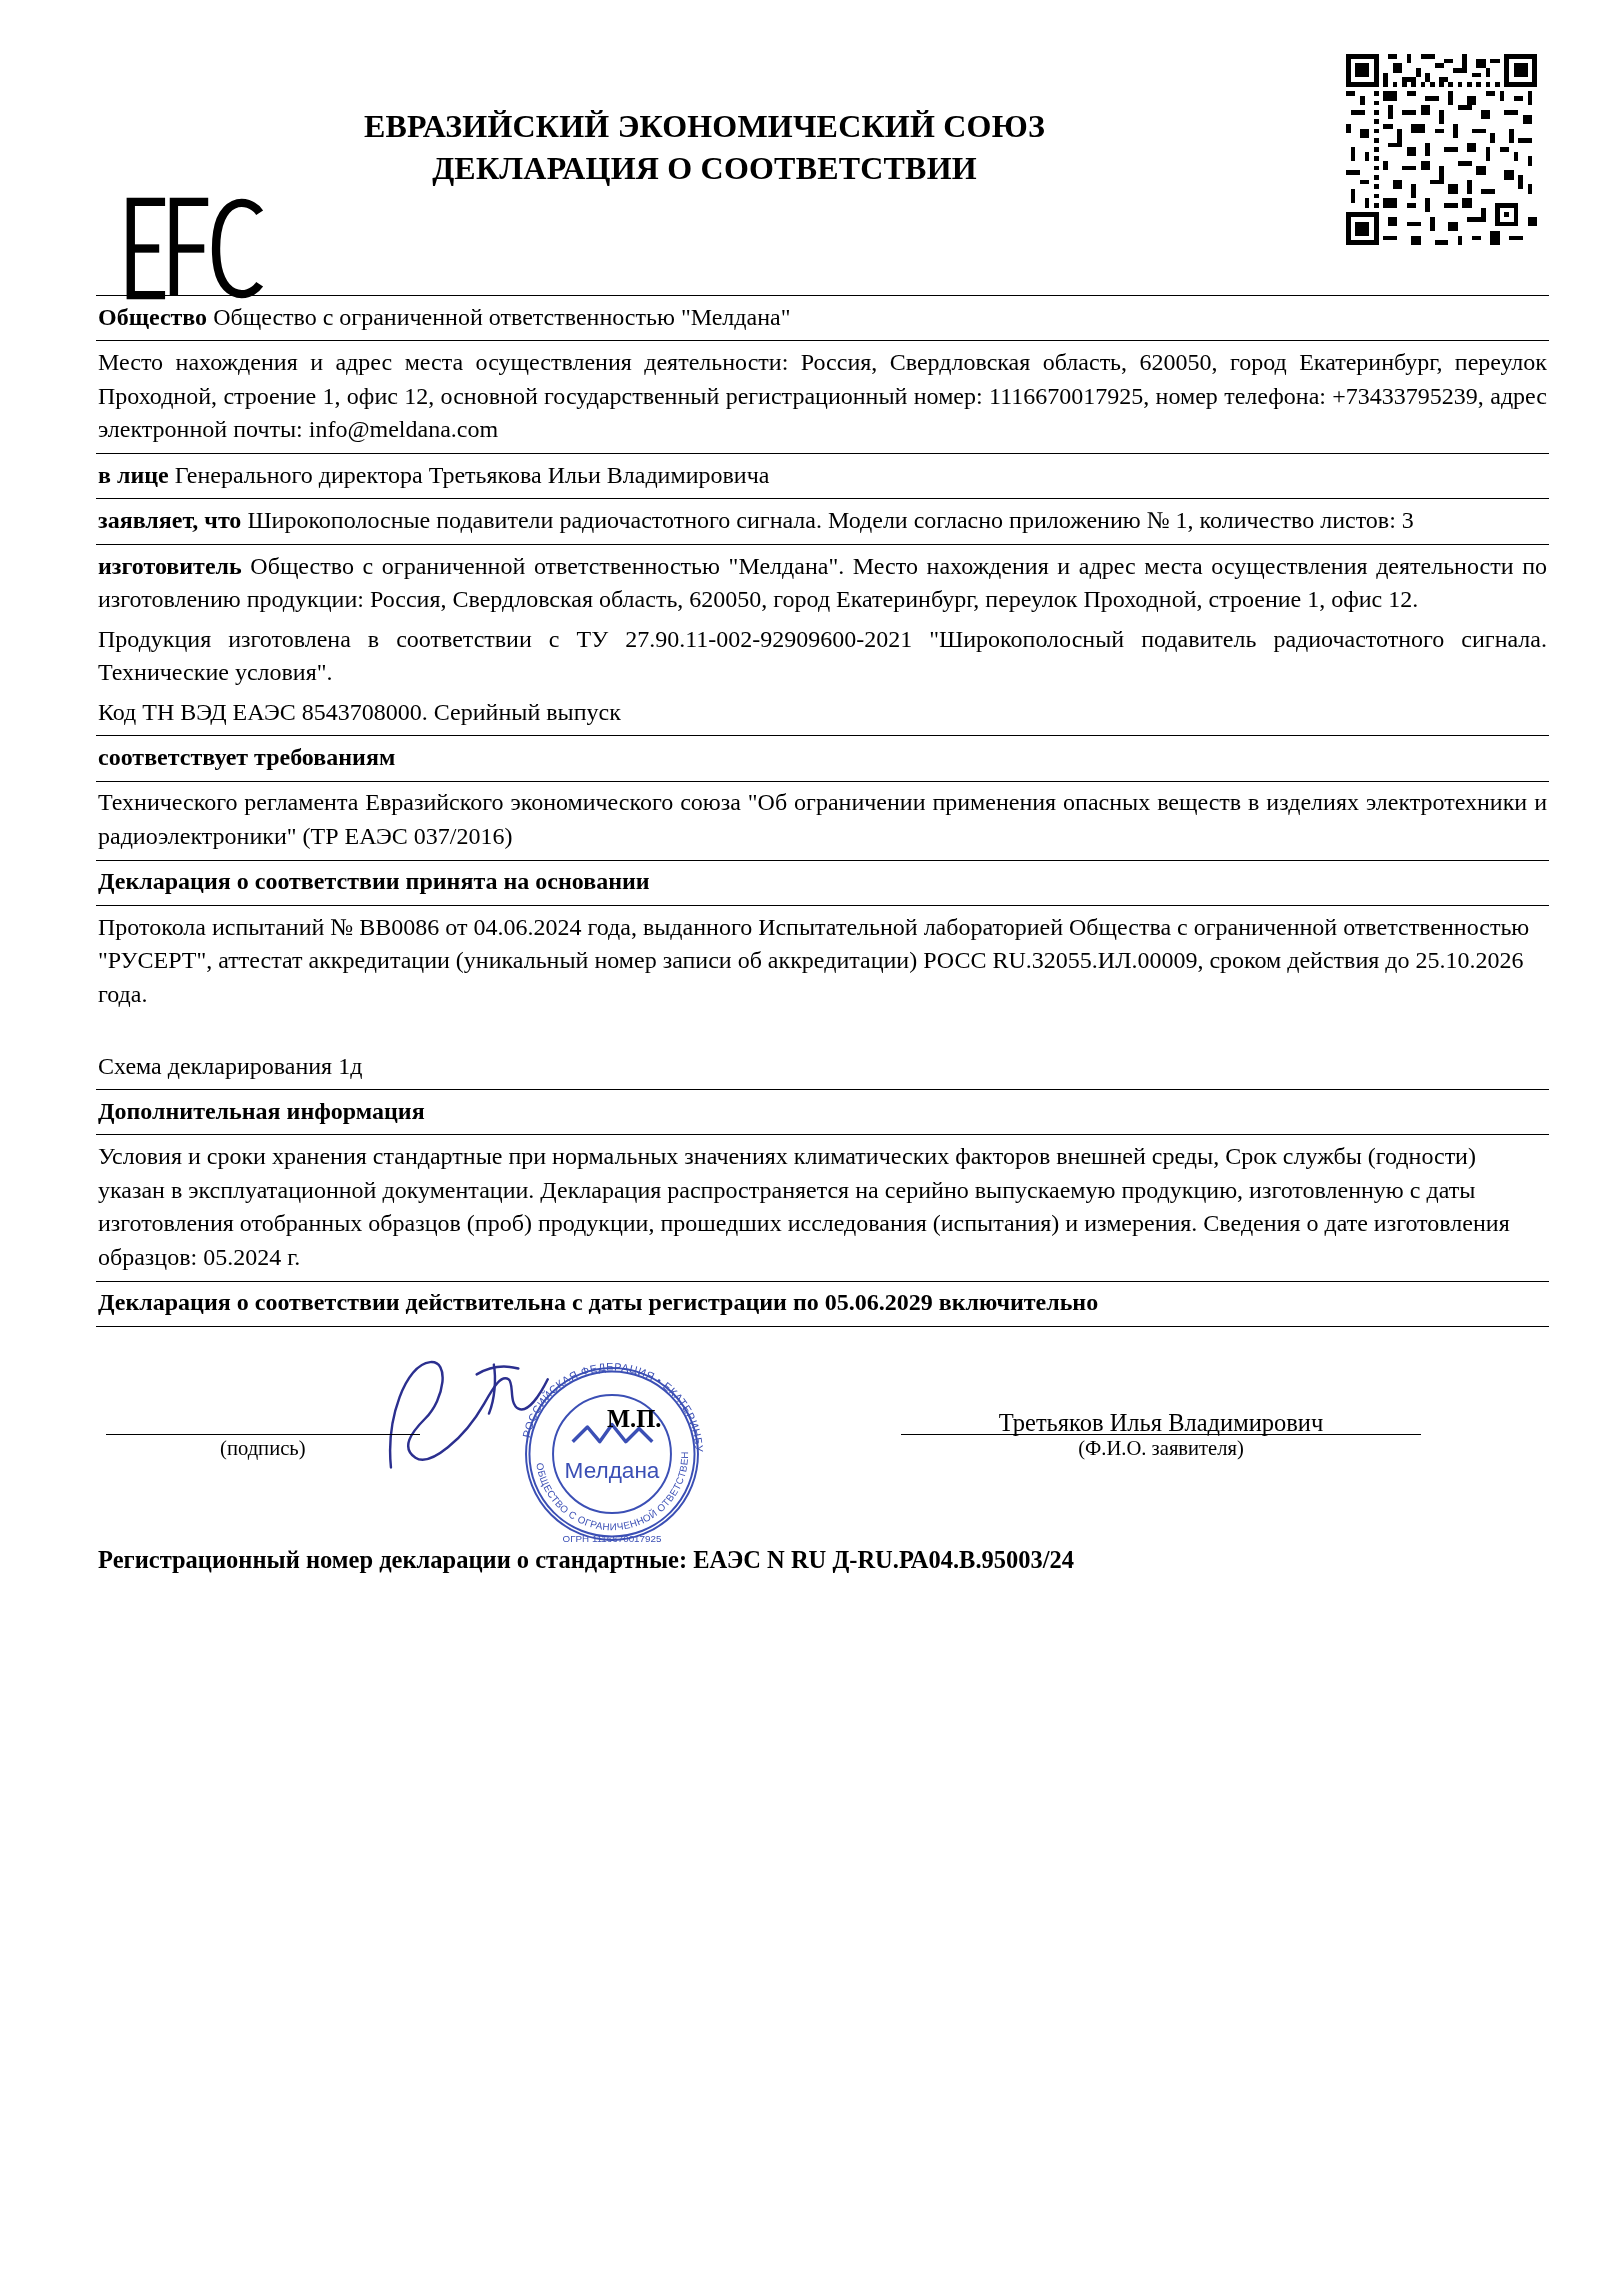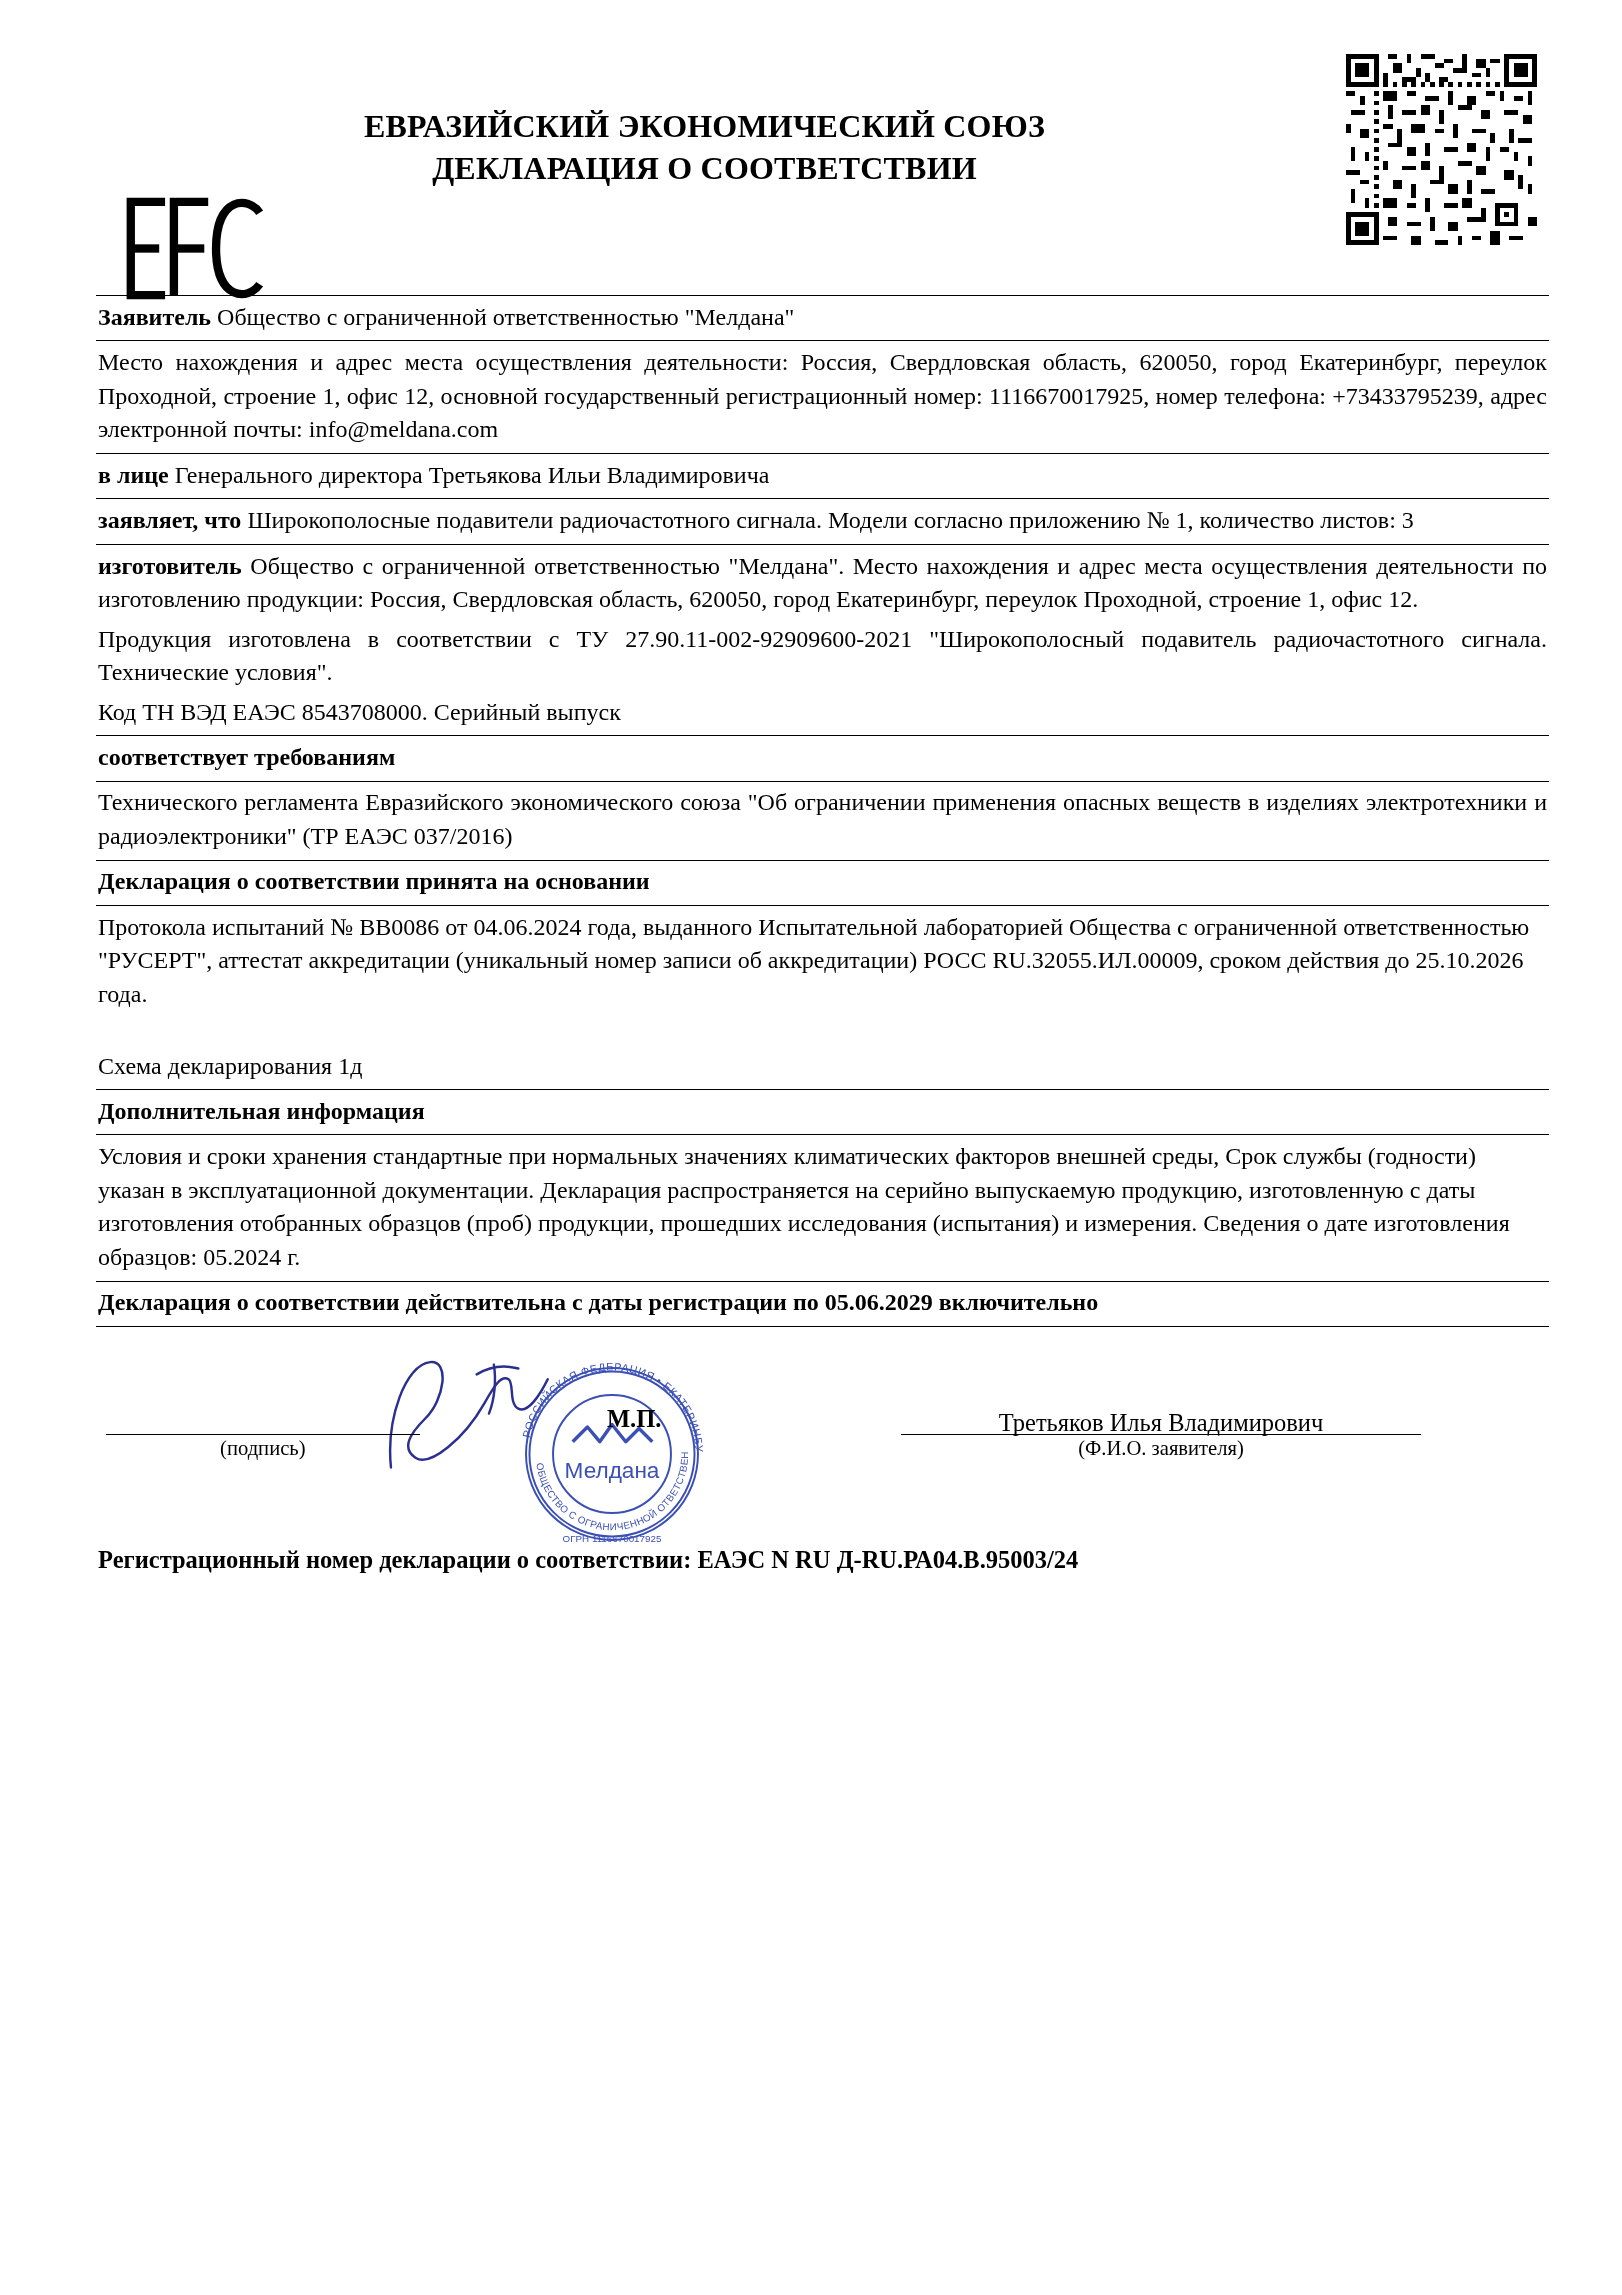--- a/index.html
+++ b/index.html
@@ -330,21 +330,21 @@
               <rect x="31" y="38" width="2" height="3"></rect>
             <rect x="35" y="39" width="3" height="1"></rect>
               <rect x="39" y="35" width="2" height="2"></rect>
           </g>
         </svg>
       </div>
     </div>
 
     <div class="rule"></div>
     <div class="row nojust">
-      <b>Заявитель</b>
+      <b>Общество</b>
       <span>Общество с ограниченной ответственностью "Мелдана"</span>
     </div>
 
     <div class="rule"></div>
     <div class="row">Место нахождения и адрес места осуществления деятельности: Россия, Свердловская область, 620050, город Екатеринбург, переулок Проходной, строение 1, офис 12, основной государственный регистрационный номер: 1116670017925, номер телефона: +73433795239, адрес электронной почты: info@meldana.com</div>
 
     <div class="rule"></div>
     <div class="row nojust">
       <b>в лице</b>
       <span>Генерального директора Третьякова Ильи Владимировича</span>
@@ -437,20 +437,20 @@
       <div class="sig-caption cap-left">(подпись)</div>
 
       <div class="mp">М.П.</div>
 
       <div class="sig-name">Третьяков Илья Владимирович</div>
       <div class="sig-line-right"></div>
       <div class="sig-caption cap-right">(Ф.И.О. заявителя)</div>
     </div>
 
     <div class="reg-line">
-      <span>Регистрационный номер декларации о соответствии:</span>
+      <span>Регистрационный номер декларации о стандартные:</span>
       <span class="nowrap">ЕАЭС N RU Д-RU.РА04.В.95003/24</span>
     </div>
 
 
   </div>
 </div>
 
 
 </body></html>

